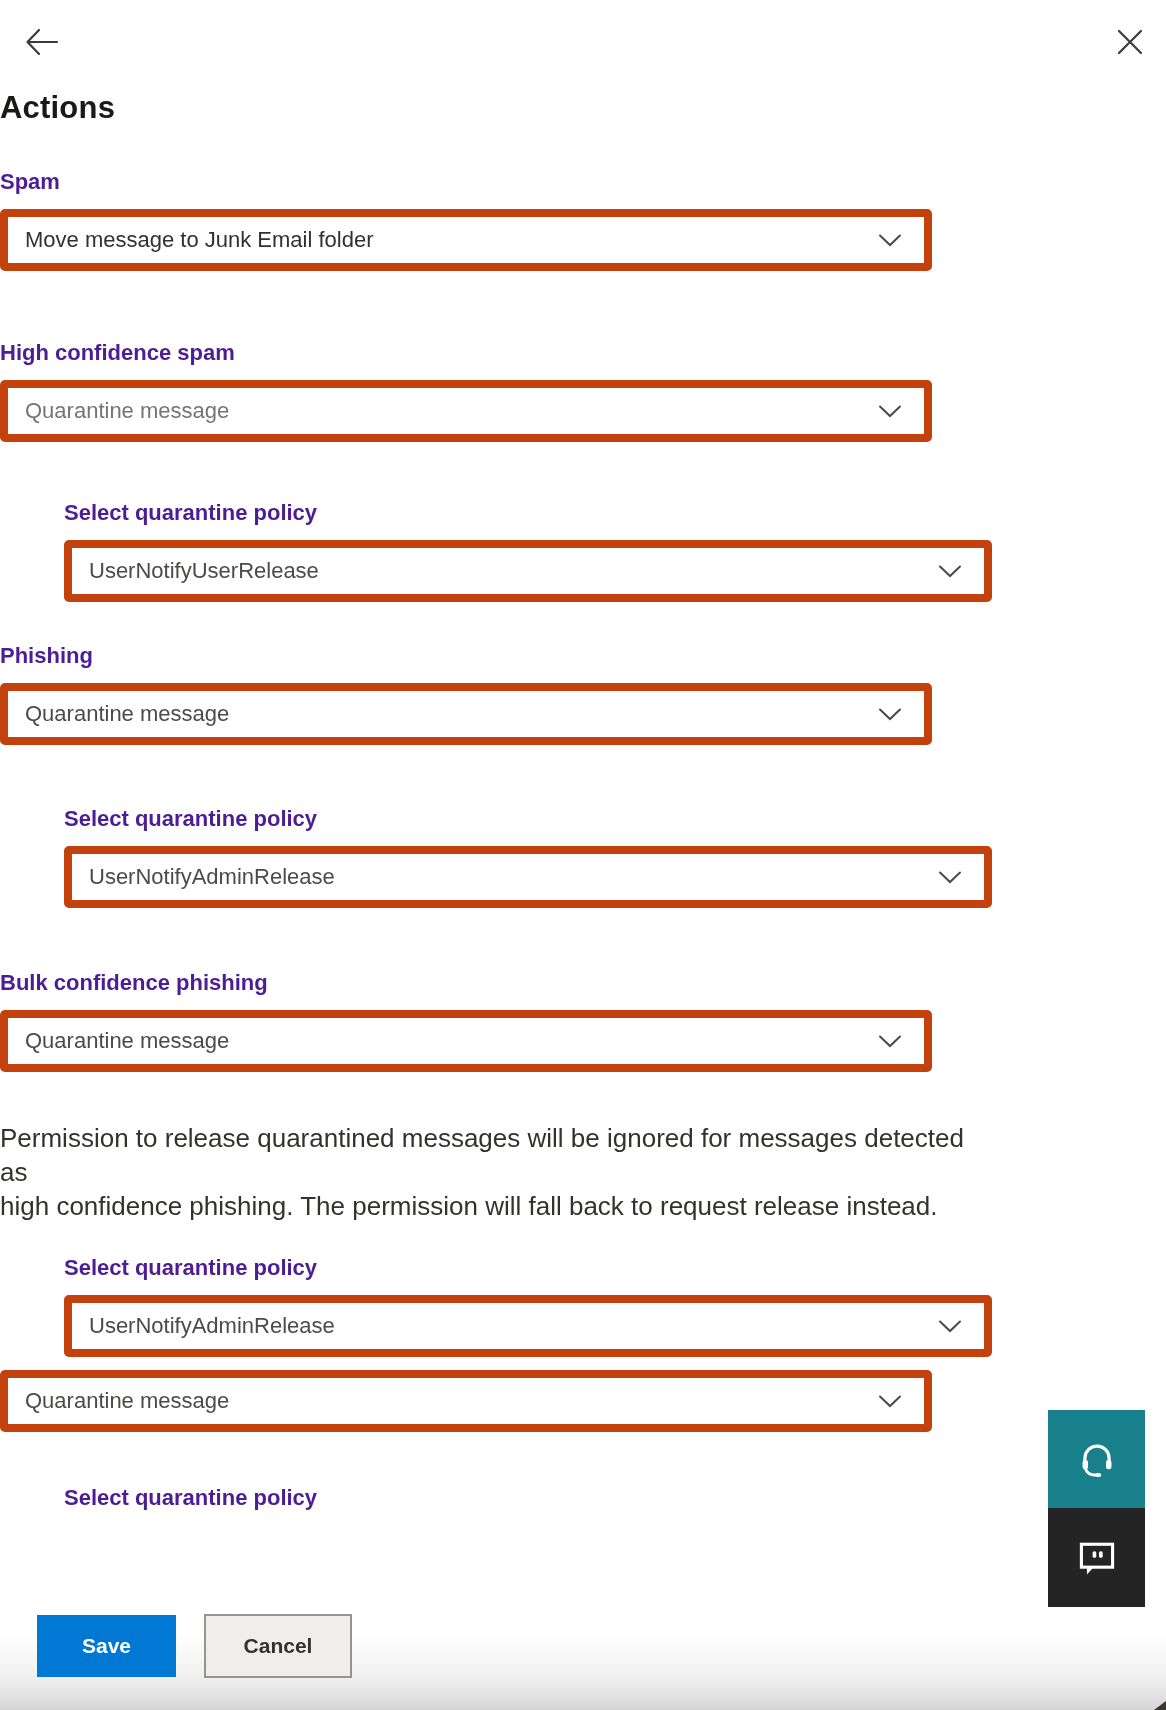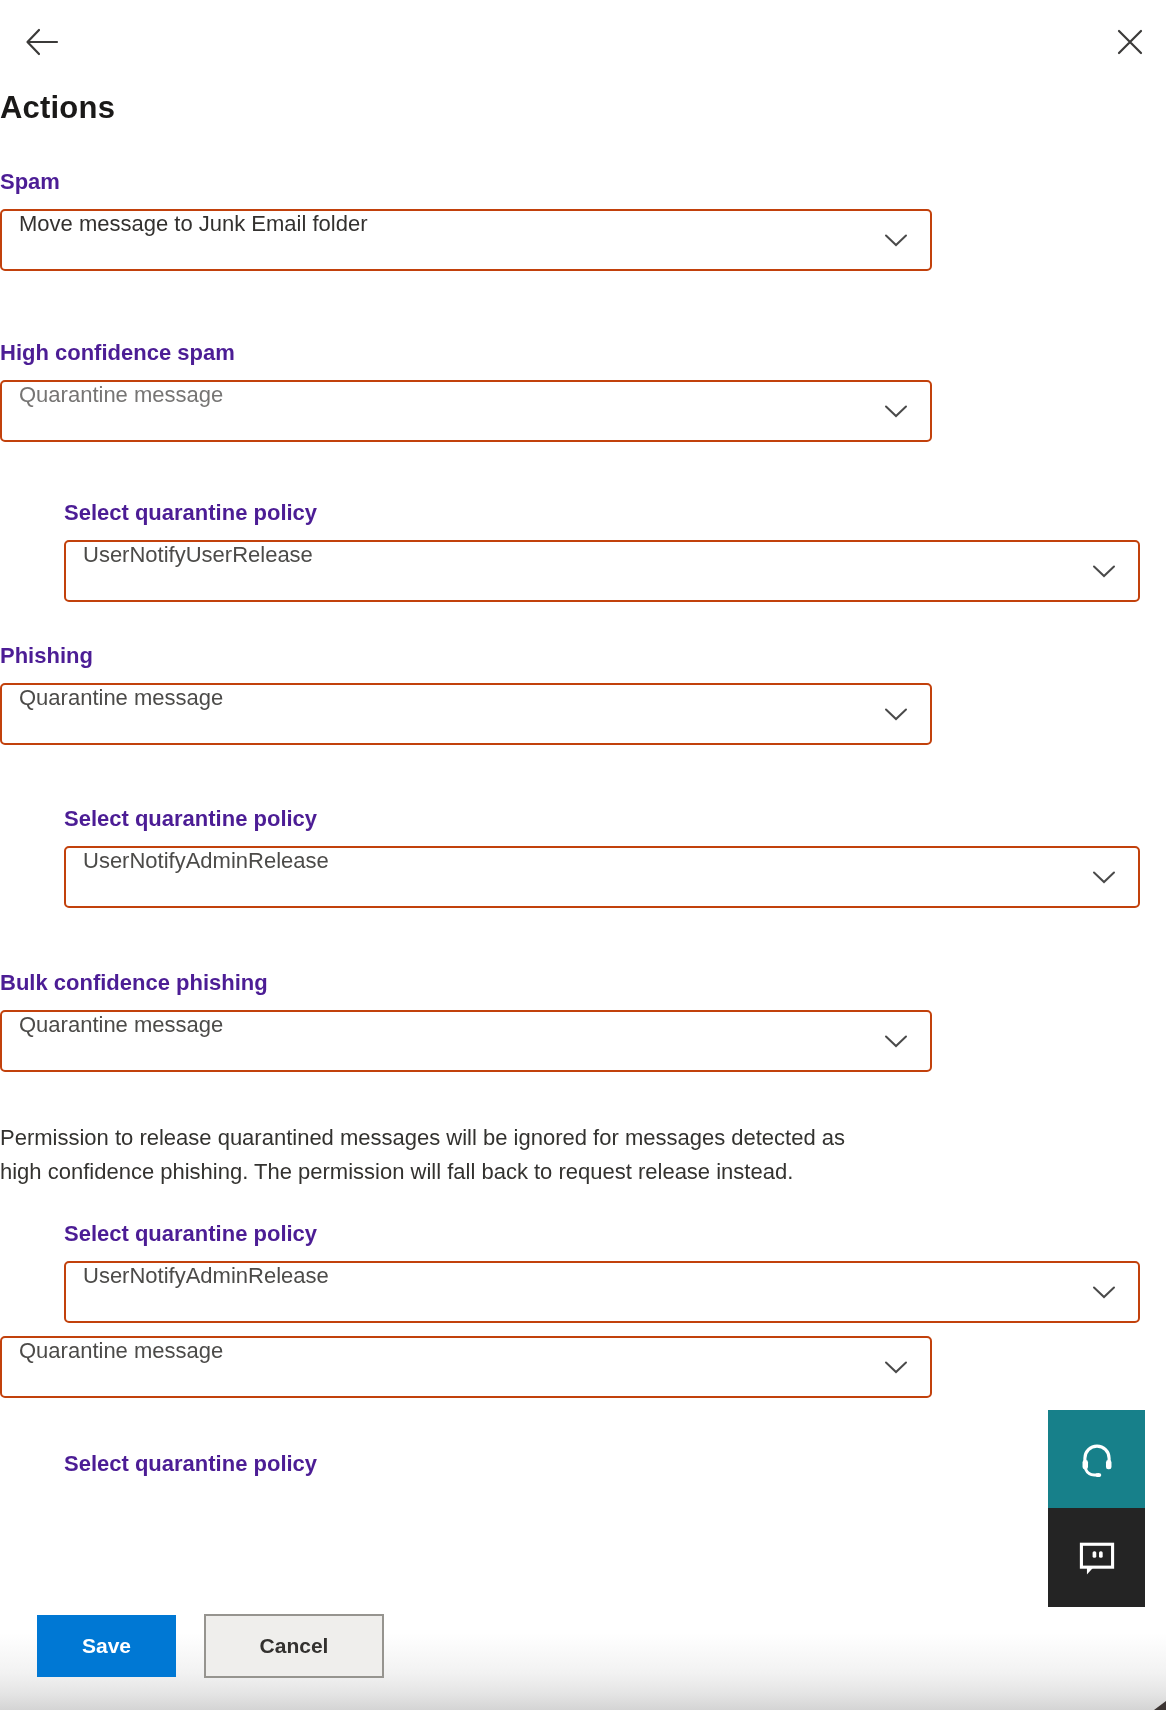--- a/index.html
+++ b/index.html
@@ -32,47 +32,47 @@
   }
   .field-label {
     font-size: 22px; line-height: 28px; font-weight: 600; color: #4c1d95;
   }
   .indent { margin-left: 64px; }
 
   .combo {
     box-sizing: border-box;
     width: 932px; height: 62px;
     margin-top: 13px;
-    border: 2px solid #c2410c; border-radius: 5px;
+    border: 8px solid #c2410c; border-radius: 5px;
     background: #fff;
-    display: flex; 
+    display: flex; align-items: center;
     padding: 0 60px 0 17px;
     position: relative; cursor: pointer;
   }
-  .combo.indent { width: 1076px; }
+  .combo.indent { width: 928px; }
   .combo .val { font-size: 22px; white-space: nowrap; overflow: hidden; }
   .val-dark  { color: #33312f; }
   .val-muted { color: #767574; }
   .val-mid   { color: #4c4b49; }
   .chev { position: absolute; right: 22px; top: 50%; margin-top: -6px; }
 
   
   .mt-spam   { margin-top: 38px; }
   .mt-hcs    { margin-top: 68px; }
   .mt-sqp1   { margin-top: 57px; }
   .mt-phish  { margin-top: 40px; }
   .mt-sqp2   { margin-top: 60px; }
   .mt-hcp    { margin-top: 61px; }
   .mt-note   { margin-top: 49px; }
   .mt-sqp3   { margin-top: 31px; }
   .mt-bcl    { margin-top: 61px; }
   .mt-sqp4   { margin-top: 52px; }
 
   .note {
-    font-size: 22px; line-height: 34px; font-weight: 400; color: #33322f;
+    font-size: 26px; line-height: 34px; font-weight: 400; color: #33322f;
     width: 990px;
   }
   .note span { display: block; }
 
   
   .footer {
     position: absolute; left: 0; top: 1578px;
     width: 1166px; height: 132px; z-index: 5;
     background: linear-gradient(180deg, #ffffff 0%, #ffffff 42%, #f2f2f2 72%, #e4e4e4 88%, #d4d4d4 100%);
   }
@@ -80,21 +80,21 @@
     position: absolute; box-sizing: border-box;
     height: 62px; border-radius: 0;
     font-family: "Liberation Sans", sans-serif;
     font-size: 21px; font-weight: 600; cursor: pointer;
   }
   .save-btn {
     left: 37px; top: 37px; width: 139px;
     background: #0078d4; border: 1px solid #0078d4; color: #ffffff;
   }
   .cancel-btn {
-    left: 204px; top: 36px; width: 180px; height: 64px;
+    left: 204px; top: 36px; width: 148px; height: 64px;
     background: #efeeec; border: 2px solid #96948f; color: #33312f;
   }
 
   
   .float-btn {
     position: absolute; left: 1048px; width: 97px; border: none; padding: 0;
     display: flex; align-items: center; justify-content: center;
     cursor: pointer; z-index: 10;
   }
   .help-btn     { top: 1410px; height: 98px; background: #17808a; }

